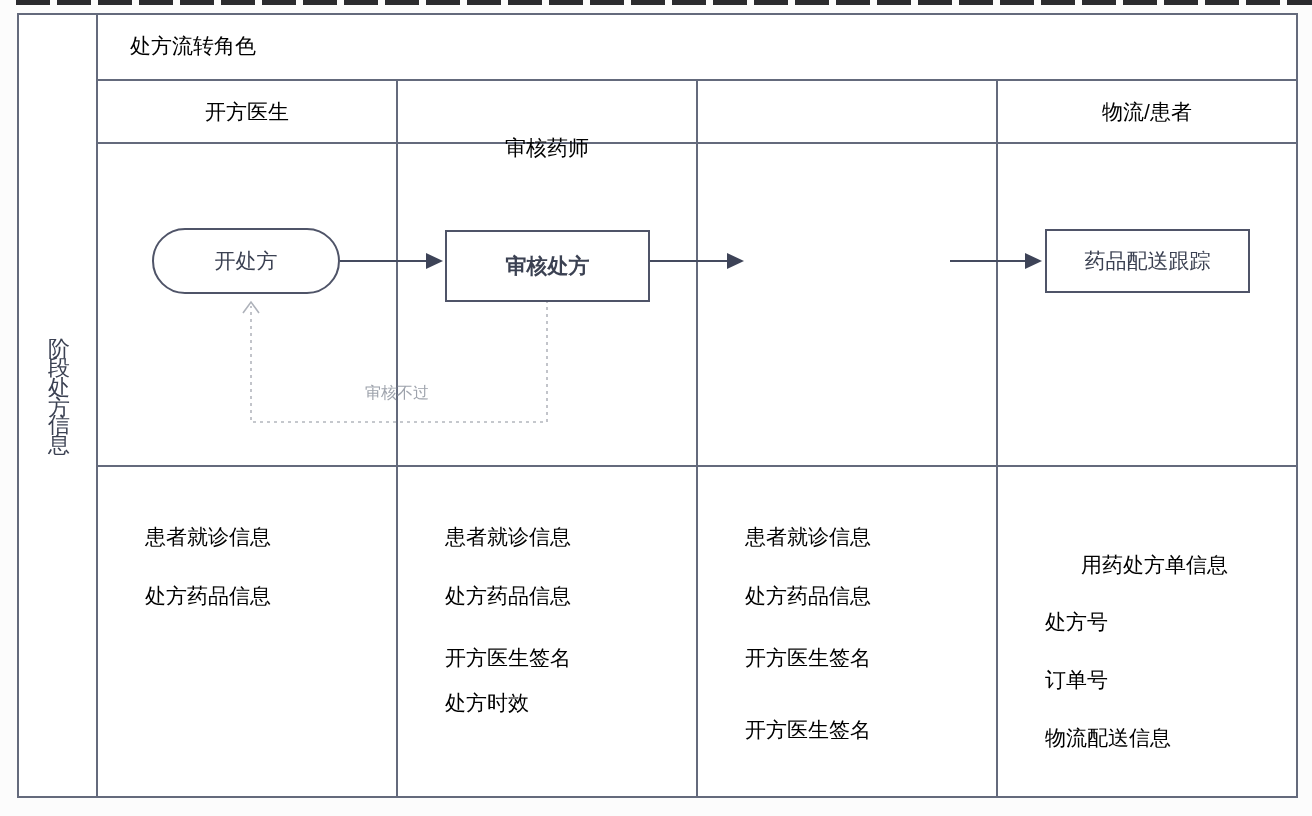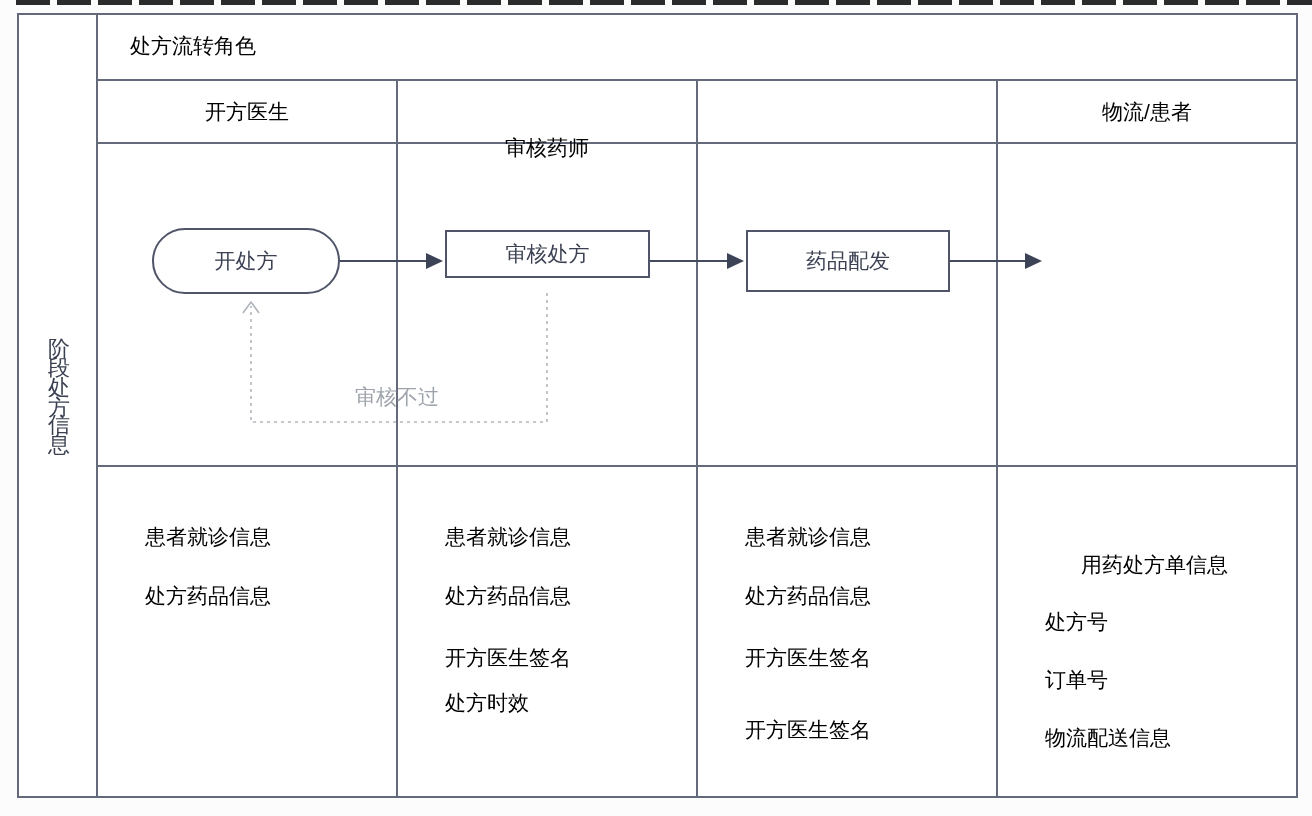--- a/index.html
+++ b/index.html
@@ -38,21 +38,21 @@
 
   
   .node {
     position: absolute; display: flex; align-items: center; justify-content: center;
     background: #ffffff; border: 2px solid #4f5468; color: #3b4152; font-size: 21px;
   }
   .node-pill { border-radius: 34px; }
 
   .feedback-label {
     position: absolute; left: 336px; top: 383px; width: 122px;
-    text-align: center; color: #9ea3ac; font-size: 21px; white-space: nowrap;
+    text-align: center; color: #9ea3ac; font-size: 16px; white-space: nowrap;
   }
 
   svg.overlay { position: absolute; left: 0; top: 0; pointer-events: none; }
   .arrow-line { stroke: #454b5f; stroke-width: 2; }
   .arrow-head { fill: #3d4357; }
   .dash-path { stroke: #b3b6bd; stroke-width: 1.6; fill: none; stroke-dasharray: 3 4; }
   .dash-chevron { stroke: #aeb2ba; stroke-width: 1.6; fill: none; }
 </style>
 </head>
 <body>
@@ -84,22 +84,22 @@
     <polygon class="arrow-head" points="443,261 426,253 426,269"></polygon>
     <line class="arrow-line" x1="650" y1="261" x2="729" y2="261"></line>
     <polygon class="arrow-head" points="744,261 727,253 727,269"></polygon>
     <line class="arrow-line" x1="950" y1="261" x2="1027" y2="261"></line>
     <polygon class="arrow-head" points="1042,261 1025,253 1025,269"></polygon>
     <polyline class="dash-path" points="547,293 547,422 251,422 251,306"></polyline>
     <polyline class="dash-chevron" points="243,313 251,302 259,313"></polyline>
   </svg>
 
   <div class="node node-pill" style="left:152px; top:228px; width:188px; height:66px;">开处方</div>
-  <div class="node" style="left:445px; top:230px; width:205px; height:48px;">审核处方</div>
-  <div class="node" style="left:746px; top:230px; width:204px; height:62px;">药品配发</div>
+  <div class="node" style="left:445px; top:230px; width:205px; height:72px;font-weight:bold;">审核处方</div>
+  <div class="node" style="left:1045px; top:229px; width:205px; height:64px;">药品配送跟踪</div>
 
   <div class="feedback-label">审核不过</div>
 
   <div class="txt" style="left:145px; top:524px;">患者就诊信息</div>
   <div class="txt" style="left:145px; top:583px;">处方药品信息</div>
 
   <div class="txt" style="left:445px; top:524px;">患者就诊信息</div>
   <div class="txt" style="left:445px; top:583px;">处方药品信息</div>
   <div class="txt" style="left:445px; top:645px;">开方医生签名</div>
   <div class="txt" style="left:445px; top:690px;">处方时效</div>

